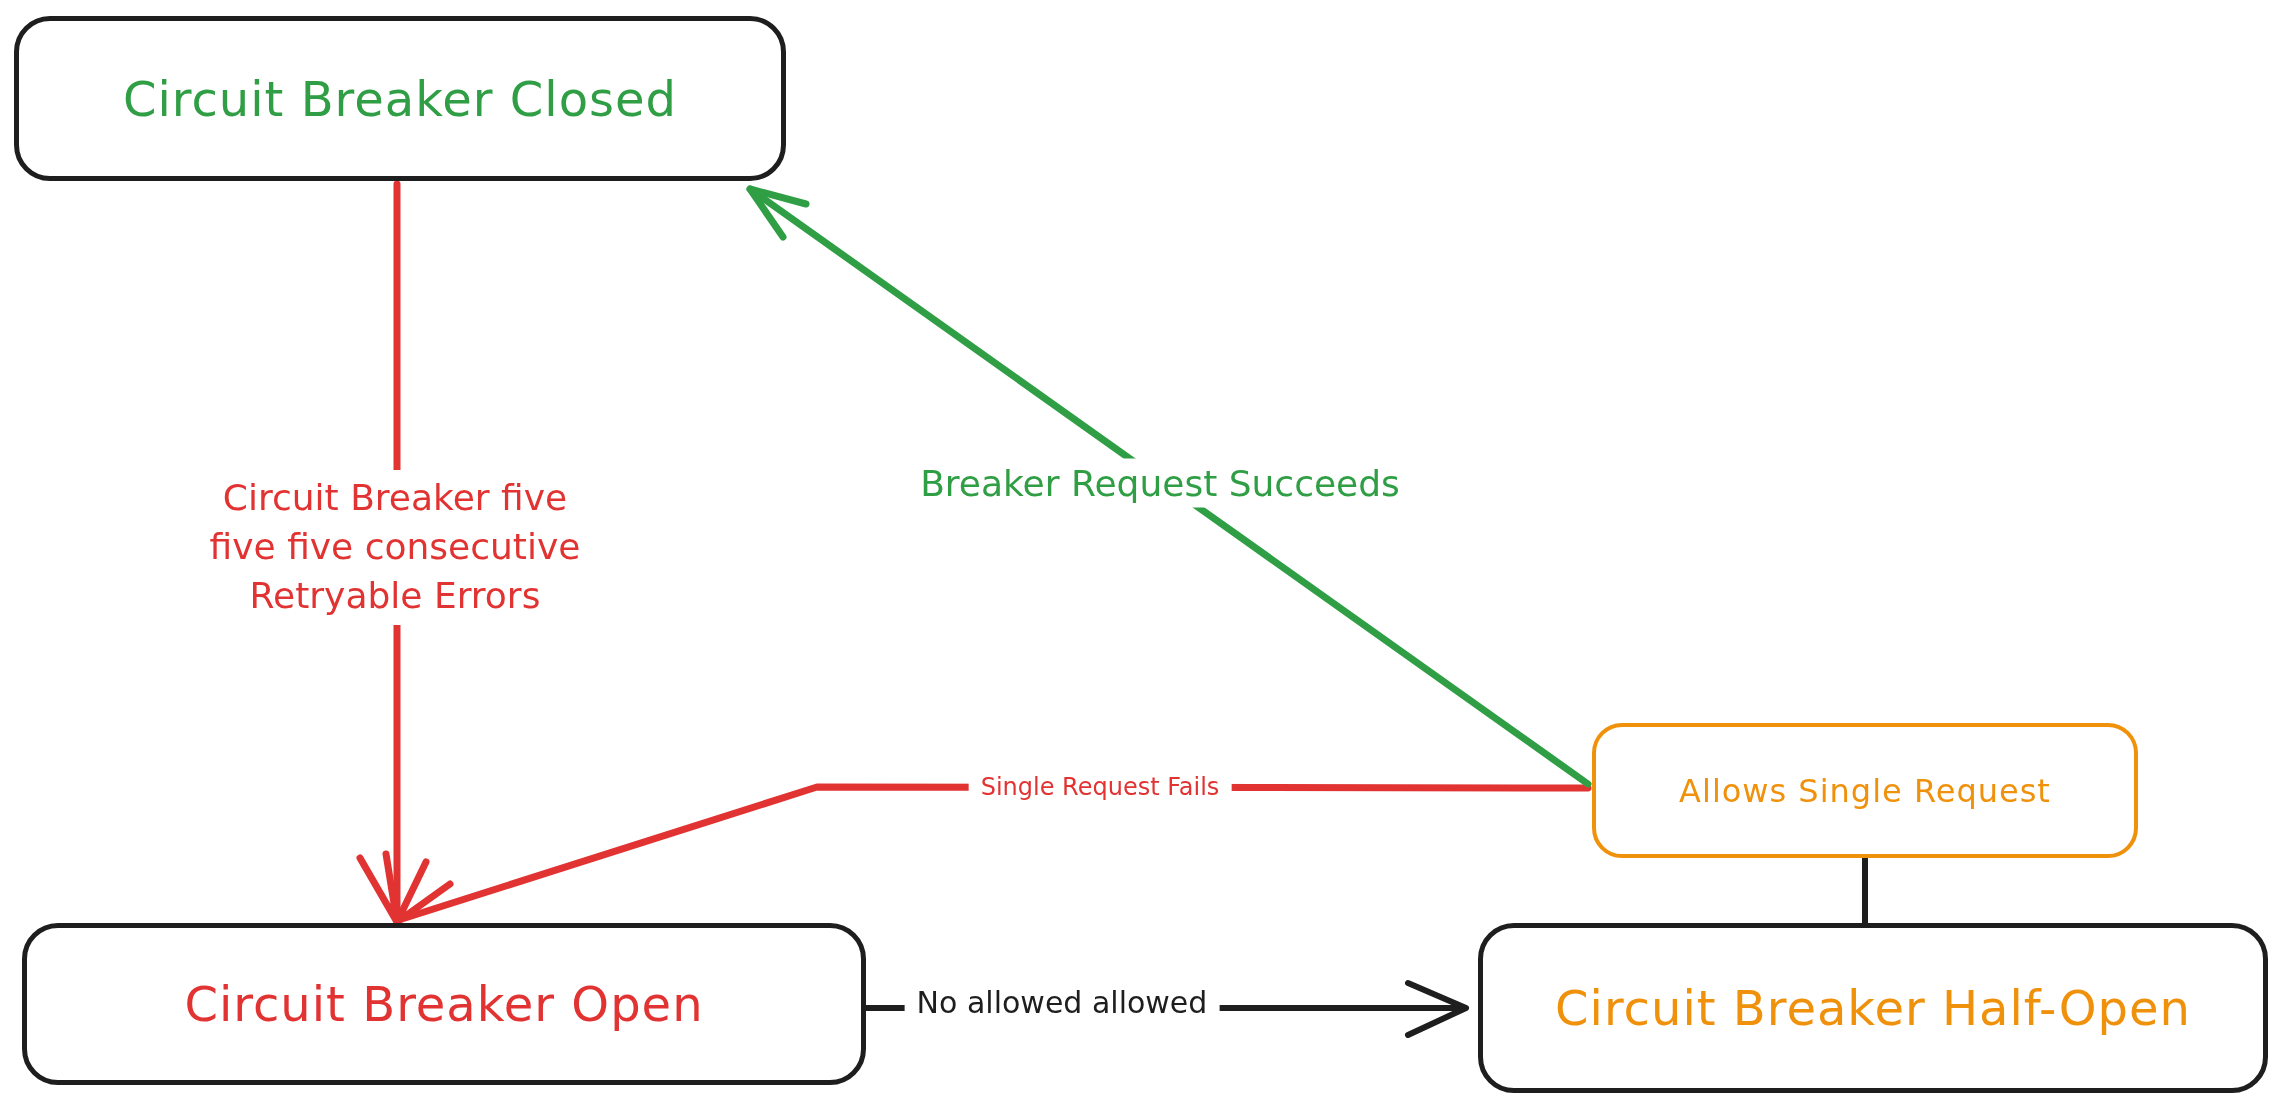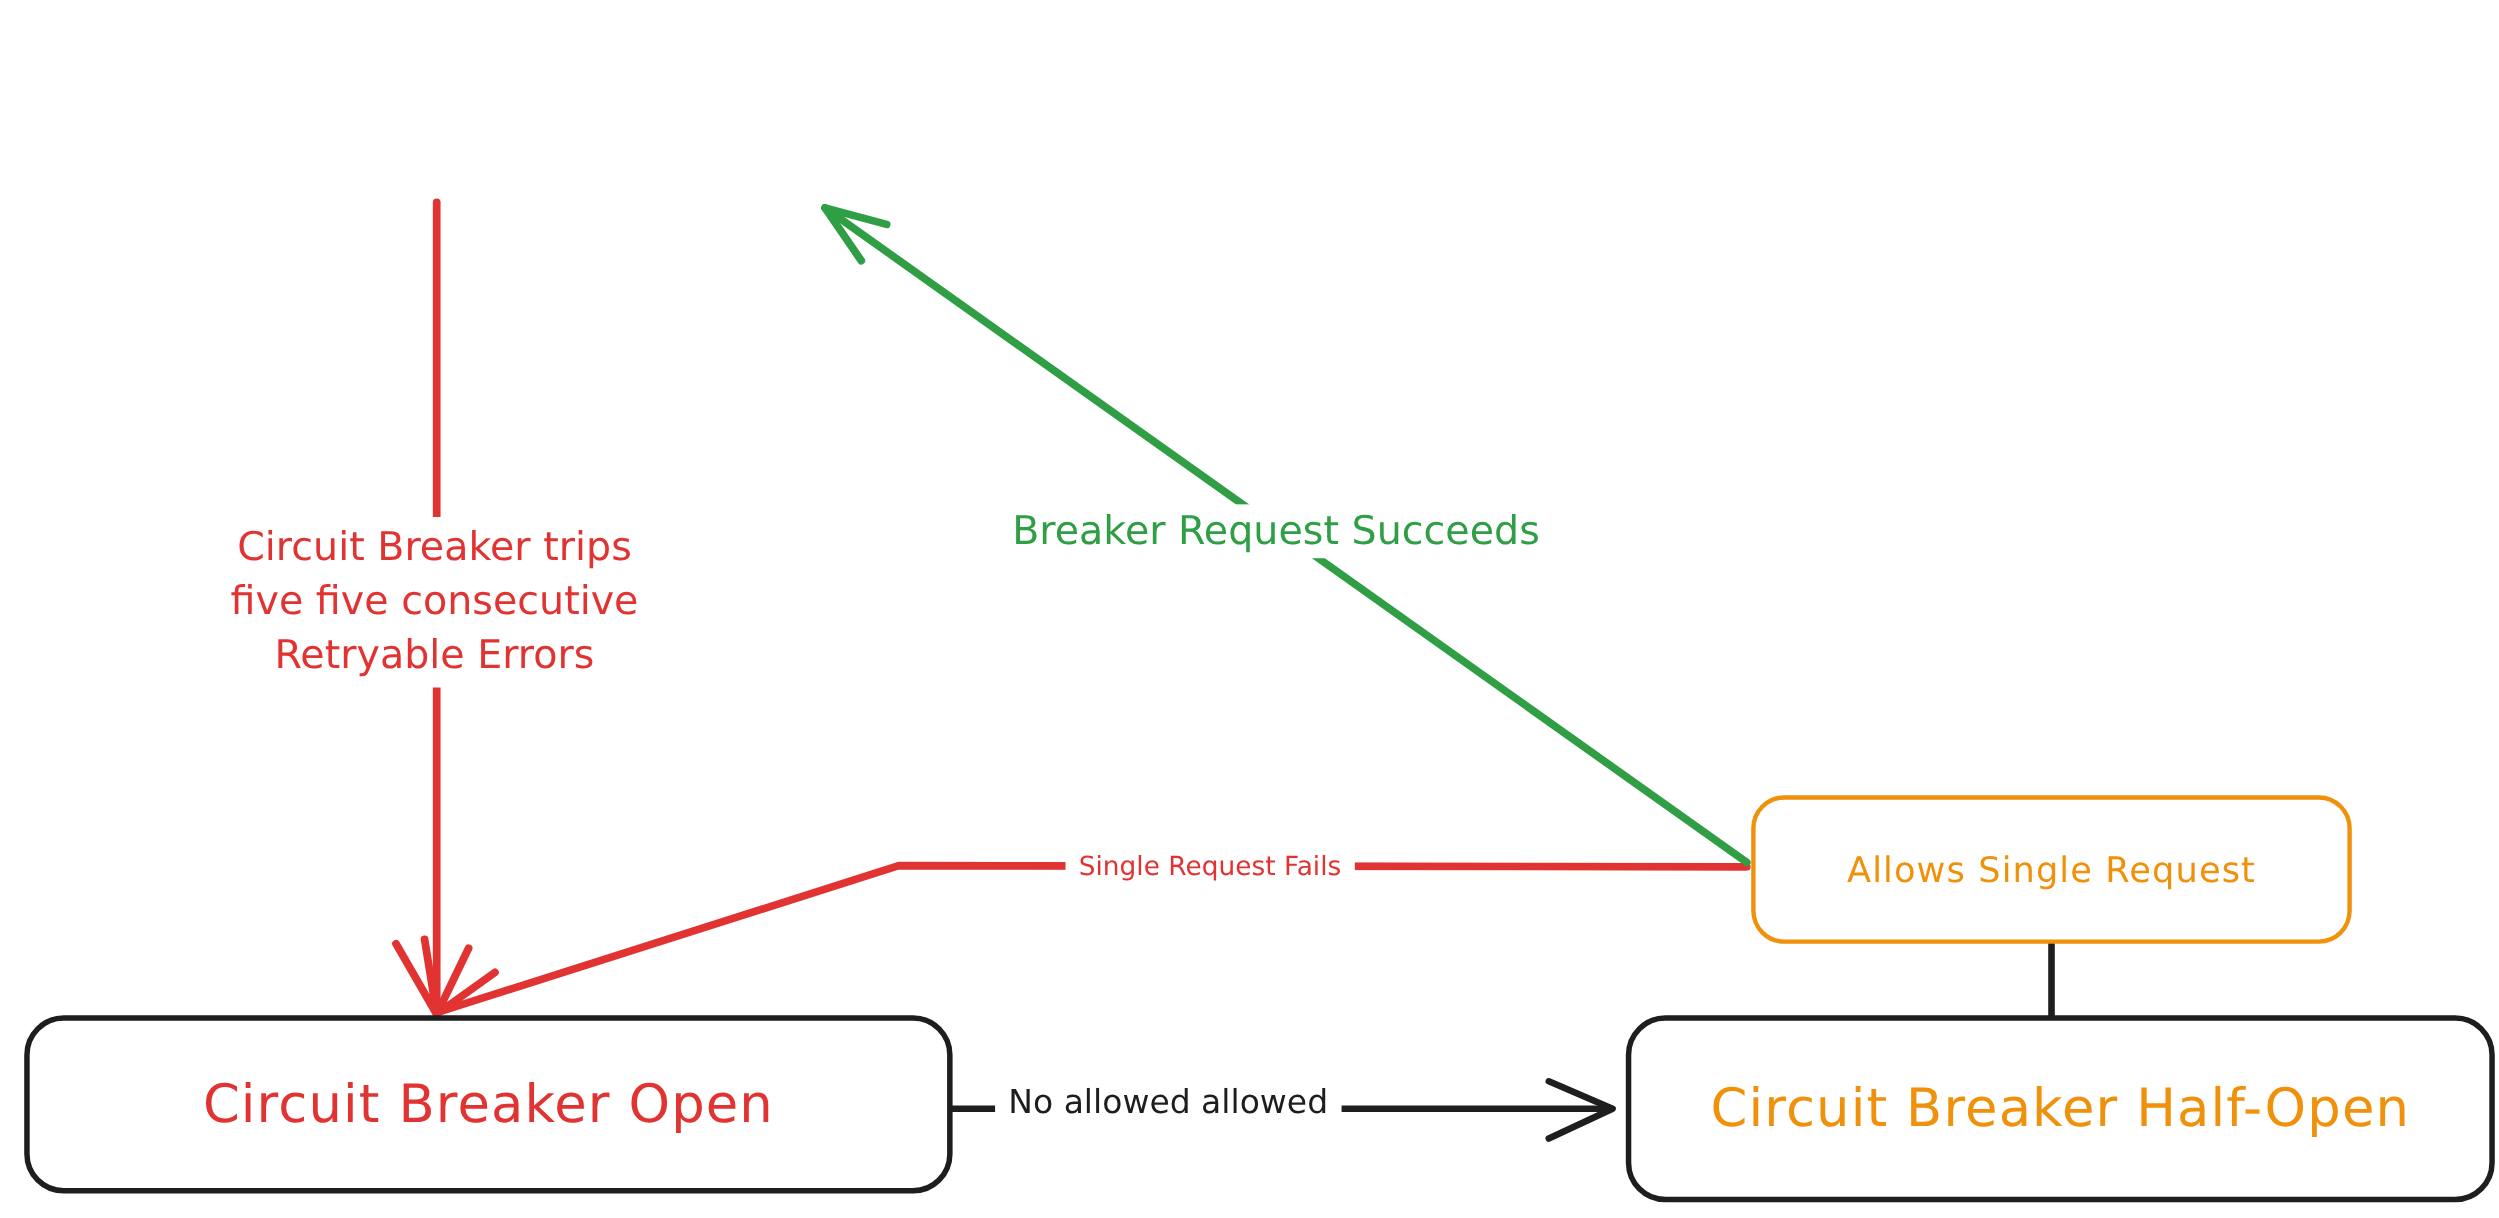--- a/index.html
+++ b/index.html
@@ -110,35 +110,38 @@
 
     <line class="stroke-green" x1="1588" y1="784" x2="750" y2="189"></line>
     <polyline class="stroke-green" points="806,204 750,189 783,237"></polyline>
 
     <line class="stroke-ink" x1="797" y1="1008" x2="1460" y2="1008"></line>
     <polyline class="stroke-ink" points="1408,983 1466,1008 1408,1035"></polyline>
 
     <line class="stroke-ink" x1="1865" y1="858" x2="1865" y2="924"></line>
   </svg>
 
+  <div class="node node-closed">
+    <span class="node-label">Circuit Breaker Closed</span>
+  </div>
 
   <div class="node node-open">
     <span class="node-label">Circuit Breaker Open</span>
   </div>
 
   <div class="node node-half-open">
     <span class="node-label">Circuit Breaker Half-Open</span>
   </div>
 
   <div class="node node-allows">
     <span class="node-label">Allows Single Request</span>
   </div>
 
   <div class="edge-label edge-label-trips">
-    <div>Circuit Breaker trips</div>
+    <div>Circuit Breaker five</div>
     <div>five five consecutive</div>
     <div>Retryable Errors</div>
   </div>
 
   <div class="edge-label edge-label-succeeds">Breaker Request Succeeds</div>
 
   <div class="edge-label edge-label-fails">Single Request Fails</div>
 
   <div class="edge-label edge-label-delay">
     <div>No allowed allowed</div>

